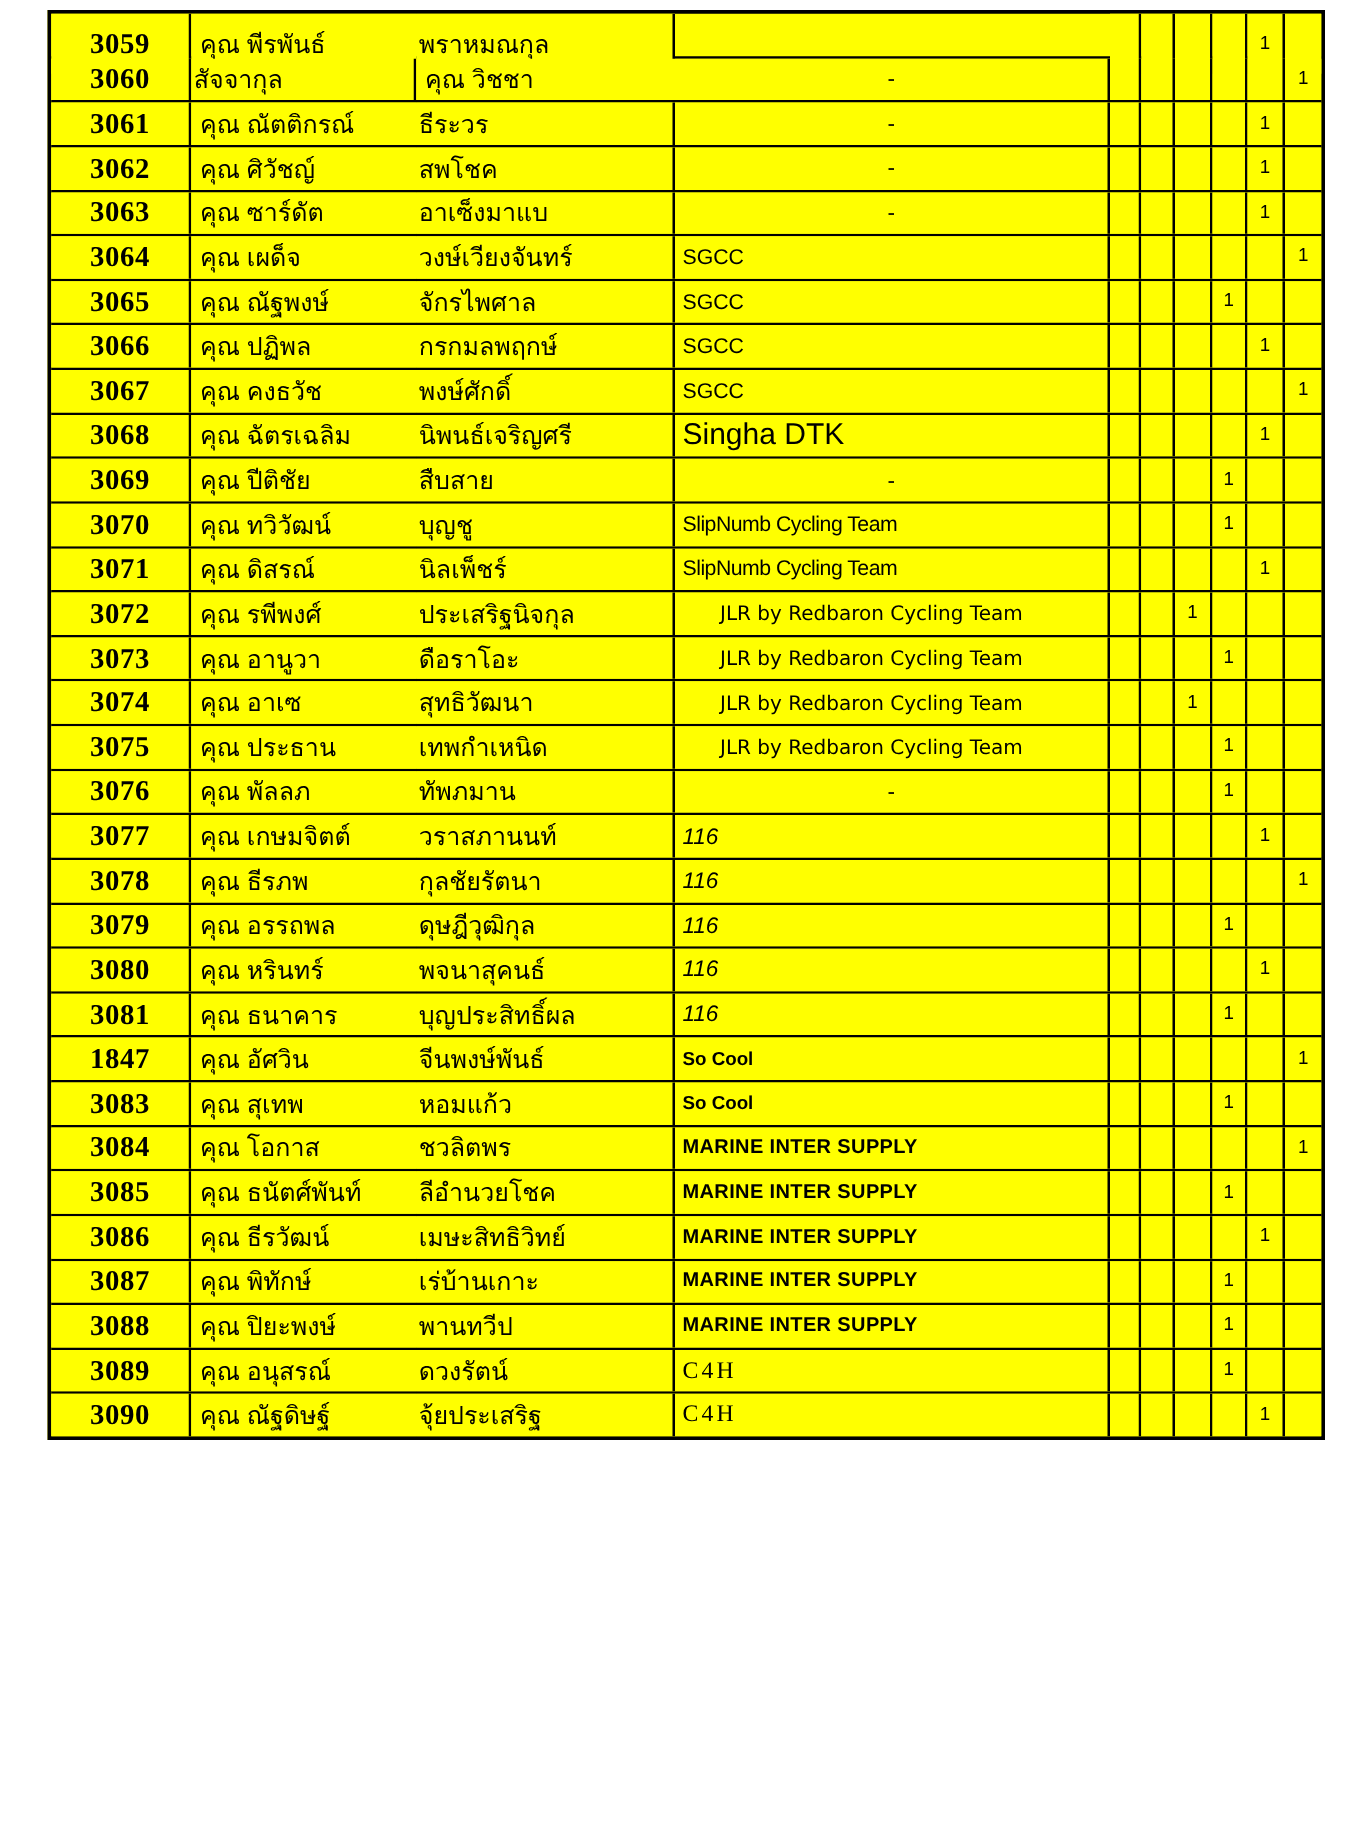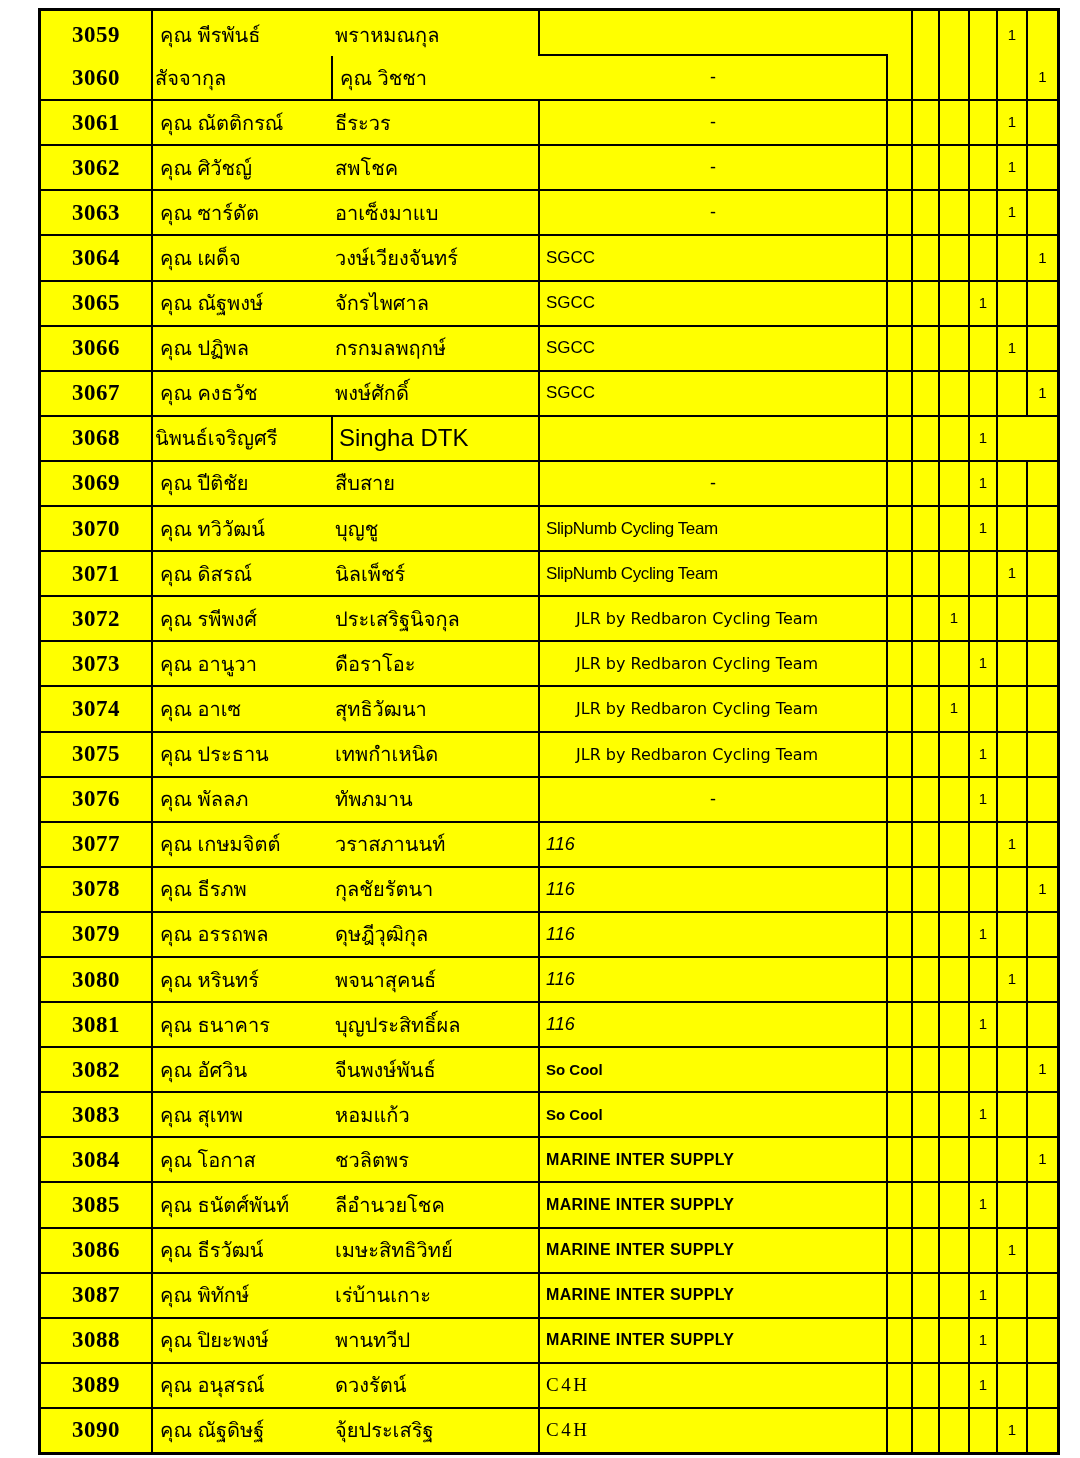--- a/index.html
+++ b/index.html
@@ -6,21 +6,21 @@
   body{
     width:1080px;height:1458px;
     background:#ffffff;
     font-family:"Liberation Sans", sans-serif;
     position:relative;
     overflow:hidden;
   }
   .roster{
     position:absolute;
     left:38px;top:8px;
-    width:1022px;height:1447px;
+    width:1022px;height:1144px;
     box-sizing:border-box;
     border:3px solid #000;
     display:flex;flex-direction:column;
     background:#ffff00;
   }
   .row{
     flex:1;
     display:grid;
     grid-template-columns:112px 180px 207px 348px 25px 27px 30px 28px 30px 29px;
     border-bottom:2px solid #000;
@@ -180,20 +180,21 @@
       <div class="cell team-cell team-plain">SGCC</div>
       <div class="cell check-cell"></div>
       <div class="cell check-cell"></div>
       <div class="cell check-cell"></div>
       <div class="cell check-cell"></div>
       <div class="cell check-cell"></div>
       <div class="cell check-cell">1</div>
     </div>
     <div class="row">
       <div class="cell id-cell">3068</div>
+      <div class="cell name-cell">คุณ ฉัตรเฉลิม</div>
       <div class="cell surname-cell">นิพนธ์เจริญศรี</div>
       <div class="cell team-cell team-italic">Singha DTK</div>
       <div class="cell check-cell"></div>
       <div class="cell check-cell"></div>
       <div class="cell check-cell"></div>
       <div class="cell check-cell"></div>
       <div class="cell check-cell">1</div>
       <div class="cell check-cell"></div>
     </div>
     <div class="row">
@@ -346,21 +347,21 @@
       <div class="cell surname-cell">บุญประสิทธิ์ผล</div>
       <div class="cell team-cell team-bold-italic">116</div>
       <div class="cell check-cell"></div>
       <div class="cell check-cell"></div>
       <div class="cell check-cell"></div>
       <div class="cell check-cell">1</div>
       <div class="cell check-cell"></div>
       <div class="cell check-cell"></div>
     </div>
     <div class="row">
-      <div class="cell id-cell">3082</div>
+      <div class="cell id-cell">1847</div>
       <div class="cell name-cell">คุณ อัศวิน</div>
       <div class="cell surname-cell">จีนพงษ์พันธ์</div>
       <div class="cell team-cell team-bold-small">So Cool</div>
       <div class="cell check-cell"></div>
       <div class="cell check-cell"></div>
       <div class="cell check-cell"></div>
       <div class="cell check-cell"></div>
       <div class="cell check-cell"></div>
       <div class="cell check-cell">1</div>
     </div>

